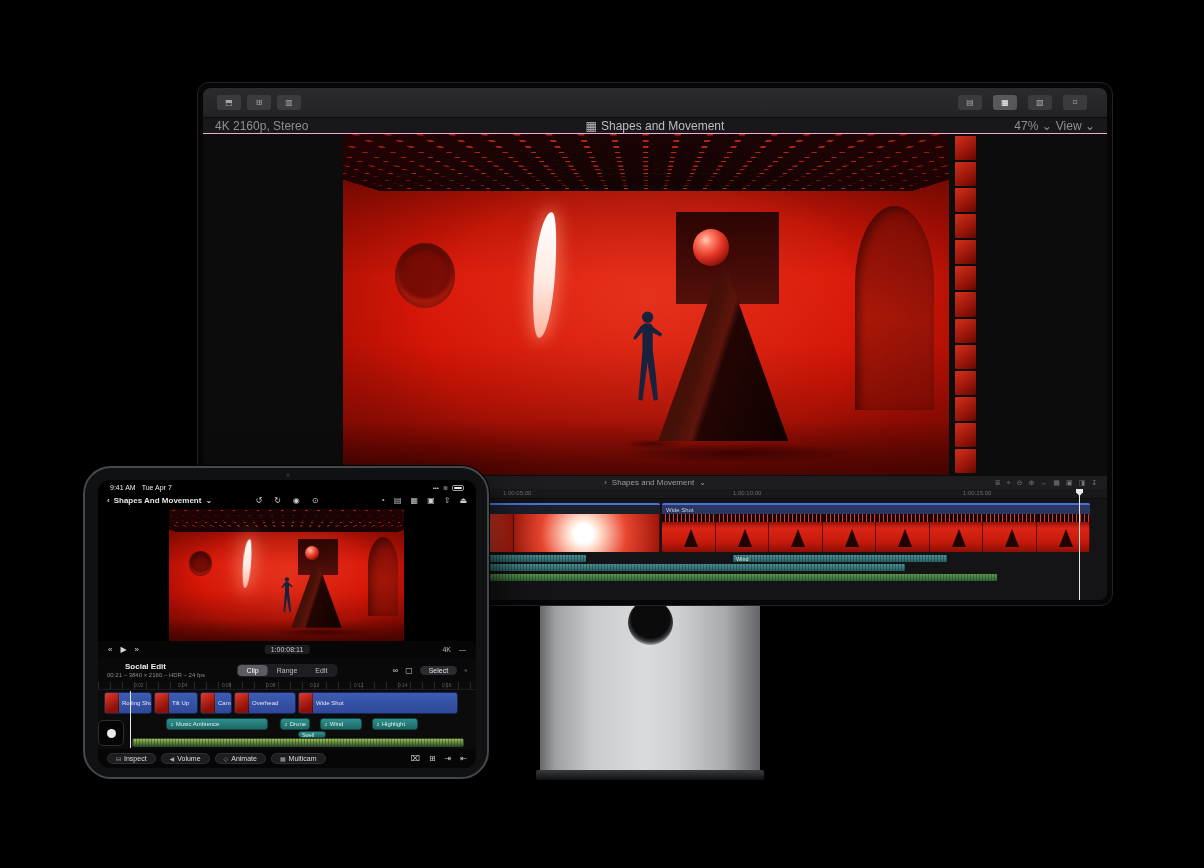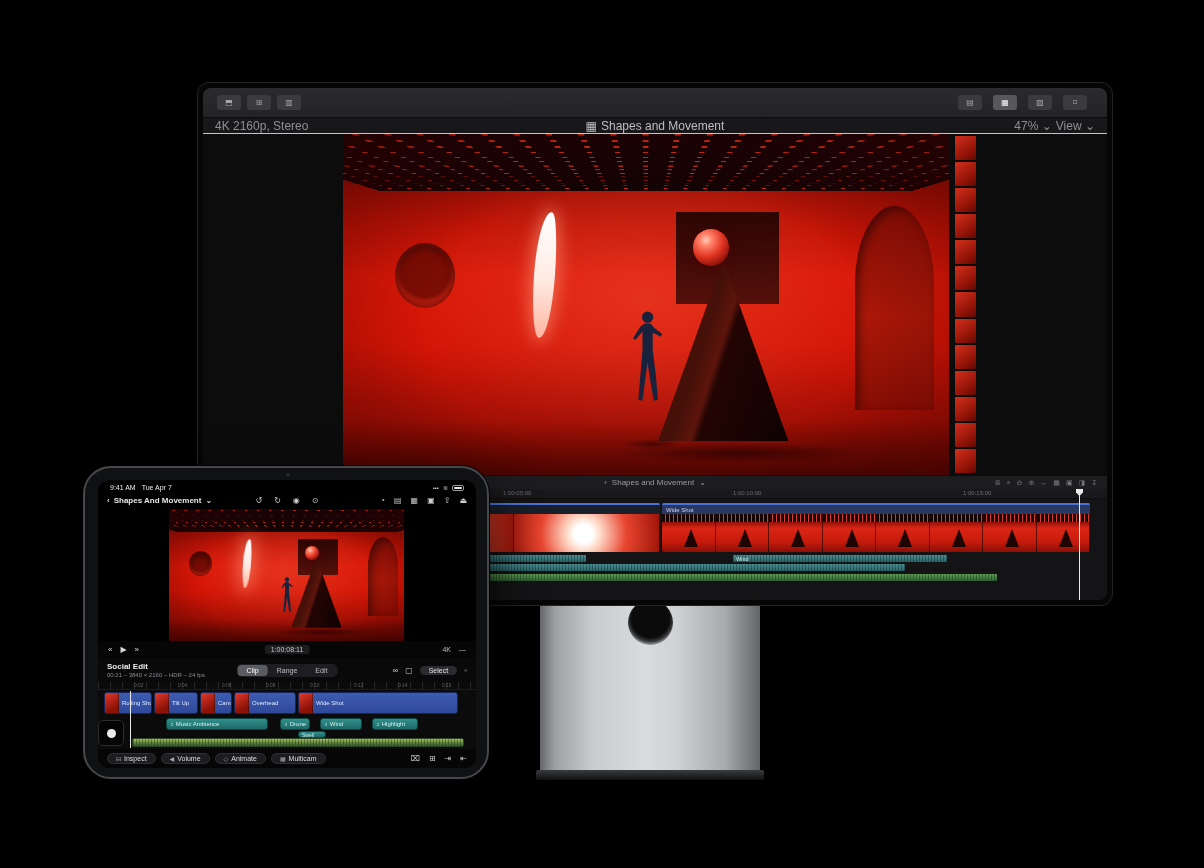--- a/index.html
+++ b/index.html
@@ -142,21 +142,21 @@
   .i-viewer { height:132px; background:#000; position:relative; }
 
   .i-controls { height:17px; background:#060607; display:flex; align-items:center; padding:0 10px;
     position:relative; font-size:8px; color:#d8d8dc; }
   .i-controls .left { display:flex; gap:8px; }
   .tc-chip { position:absolute; left:50%; transform:translateX(-50%); background:#1d1d20;
     border-radius:3px; padding:1px 6px; font-size:7px; color:#c9c9ce; }
   .i-controls .right { position:absolute; right:10px; display:flex; gap:8px; font-size:7px; color:#bdbdc2; }
 
   .i-project { height:24px; background:#09090a; display:flex; align-items:center; padding:0 9px; position:relative; }
-  .p-name { font-size:8px; color:#ededf0; font-weight:bold; }
+  .p-name { font-size:8px; color:#ededf0; font-weight:bold;margin-left:18px; }
   .p-meta { font-size:6px; color:#8b8b91; margin-top:1px; }
   .seg { position:absolute; left:50%; transform:translateX(-50%); display:flex; background:#1e1e22;
     border-radius:5px; padding:1px; }
   .seg-btn { font-size:7px; color:#bdbdc2; padding:2px 9px; border-radius:4px; }
   .seg-btn.active { background:#5b5b62; color:#fff; }
   .i-p-right { position:absolute; right:9px; display:flex; gap:7px; align-items:center;
     font-size:8px; color:#cdcdd2; }
   .select-pill { background:#2b2b30; border-radius:8px; padding:1px 9px; font-size:7px; color:#e2e2e6; }
 
   .i-timeline { position:relative; height:67px; background:#0b0b0c; }

